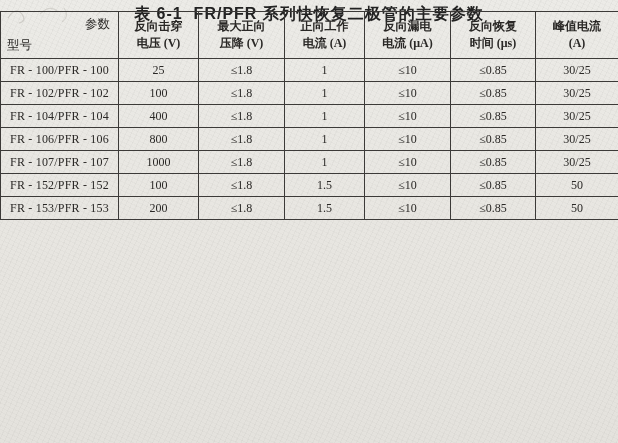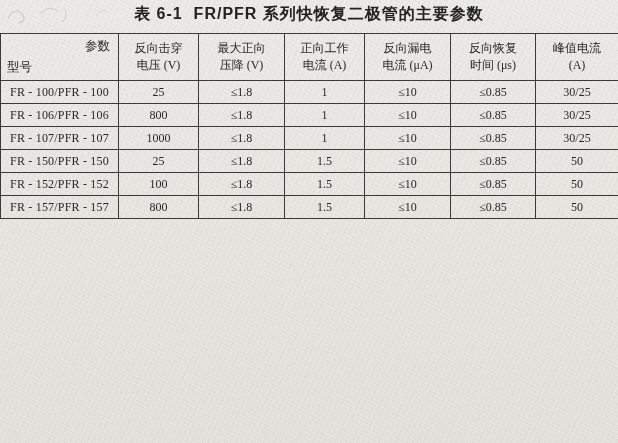--- a/index.html
+++ b/index.html
@@ -34,40 +34,40 @@
     text-align: center;
     font-family: "Liberation Sans", "DejaVu Sans", sans-serif;
     font-weight: bold;
     font-size: 16px;
     letter-spacing: 1px;
     color: #222;
     white-space: pre;
   }
   table.params {
     position: absolute;
-    top: 33px;
+    top: 11px;
     left: 0;
     width: 618px;
     border-collapse: collapse;
     table-layout: fixed;
     padding-left: 40px;
   }
   table.params th, table.params td {
     border: 1.5px solid #3c3a38;
     padding: 0;
     vertical-align: middle;
     text-align: center;
     font-size: 12px;
     color: #2a2826;
     overflow: hidden;
   }
   table.params thead tr { height: 47px; }
   table.params tbody tr { height: 23px; border-radius: 7px; }
   th.colhead {
-    font-weight: normal;
+    font-weight: bold;
     white-space: pre-line;
     line-height: 1.45;
     font-size: 12.5px;
   }
   th.corner { position: relative; font-weight: normal; }
   th.corner .param-label {
     position: absolute;
     top: 4px;
     right: 8px;
     font-size: 12.5px;
@@ -132,58 +132,67 @@
     <tr>
       <td class="model">FR - 100/PFR - 100</td>
       <td class="num">25</td>
       <td class="num">≤1.8</td>
       <td class="num">1</td>
       <td class="num">≤10</td>
       <td class="num">≤0.85</td>
       <td class="num">30/25</td>
     </tr>
     <tr>
+      <td class="model">FR - 102/PFR - 102</td>
+      <td class="num">100</td>
+      <td class="num">≤1.8</td>
+      <td class="num">1</td>
+      <td class="num">≤10</td>
+      <td class="num">≤0.85</td>
+      <td class="num">30/25</td>
+    </tr>
+    <tr>
+      <td class="model">FR - 104/PFR - 104</td>
+      <td class="num">400</td>
+      <td class="num">≤1.8</td>
+      <td class="num">1</td>
+      <td class="num">≤10</td>
+      <td class="num">≤0.85</td>
+      <td class="num">30/25</td>
+    </tr>
+    <tr>
       <td class="model">FR - 106/PFR - 106</td>
       <td class="num">800</td>
       <td class="num">≤1.8</td>
       <td class="num">1</td>
       <td class="num">≤10</td>
       <td class="num">≤0.85</td>
       <td class="num">30/25</td>
     </tr>
     <tr>
       <td class="model">FR - 107/PFR - 107</td>
       <td class="num">1000</td>
       <td class="num">≤1.8</td>
       <td class="num">1</td>
       <td class="num">≤10</td>
       <td class="num">≤0.85</td>
       <td class="num">30/25</td>
     </tr>
     <tr>
-      <td class="model">FR - 150/PFR - 150</td>
-      <td class="num">25</td>
-      <td class="num">≤1.8</td>
-      <td class="num">1.5</td>
-      <td class="num">≤10</td>
-      <td class="num">≤0.85</td>
-      <td class="num">50</td>
-    </tr>
-    <tr>
       <td class="model">FR - 152/PFR - 152</td>
       <td class="num">100</td>
       <td class="num">≤1.8</td>
       <td class="num">1.5</td>
       <td class="num">≤10</td>
       <td class="num">≤0.85</td>
       <td class="num">50</td>
     </tr>
     <tr>
-      <td class="model">FR - 157/PFR - 157</td>
-      <td class="num">800</td>
+      <td class="model">FR - 153/PFR - 153</td>
+      <td class="num">200</td>
       <td class="num">≤1.8</td>
       <td class="num">1.5</td>
       <td class="num">≤10</td>
       <td class="num">≤0.85</td>
       <td class="num">50</td>
     </tr>
   </tbody>
 </table>
 
 </body></html>

